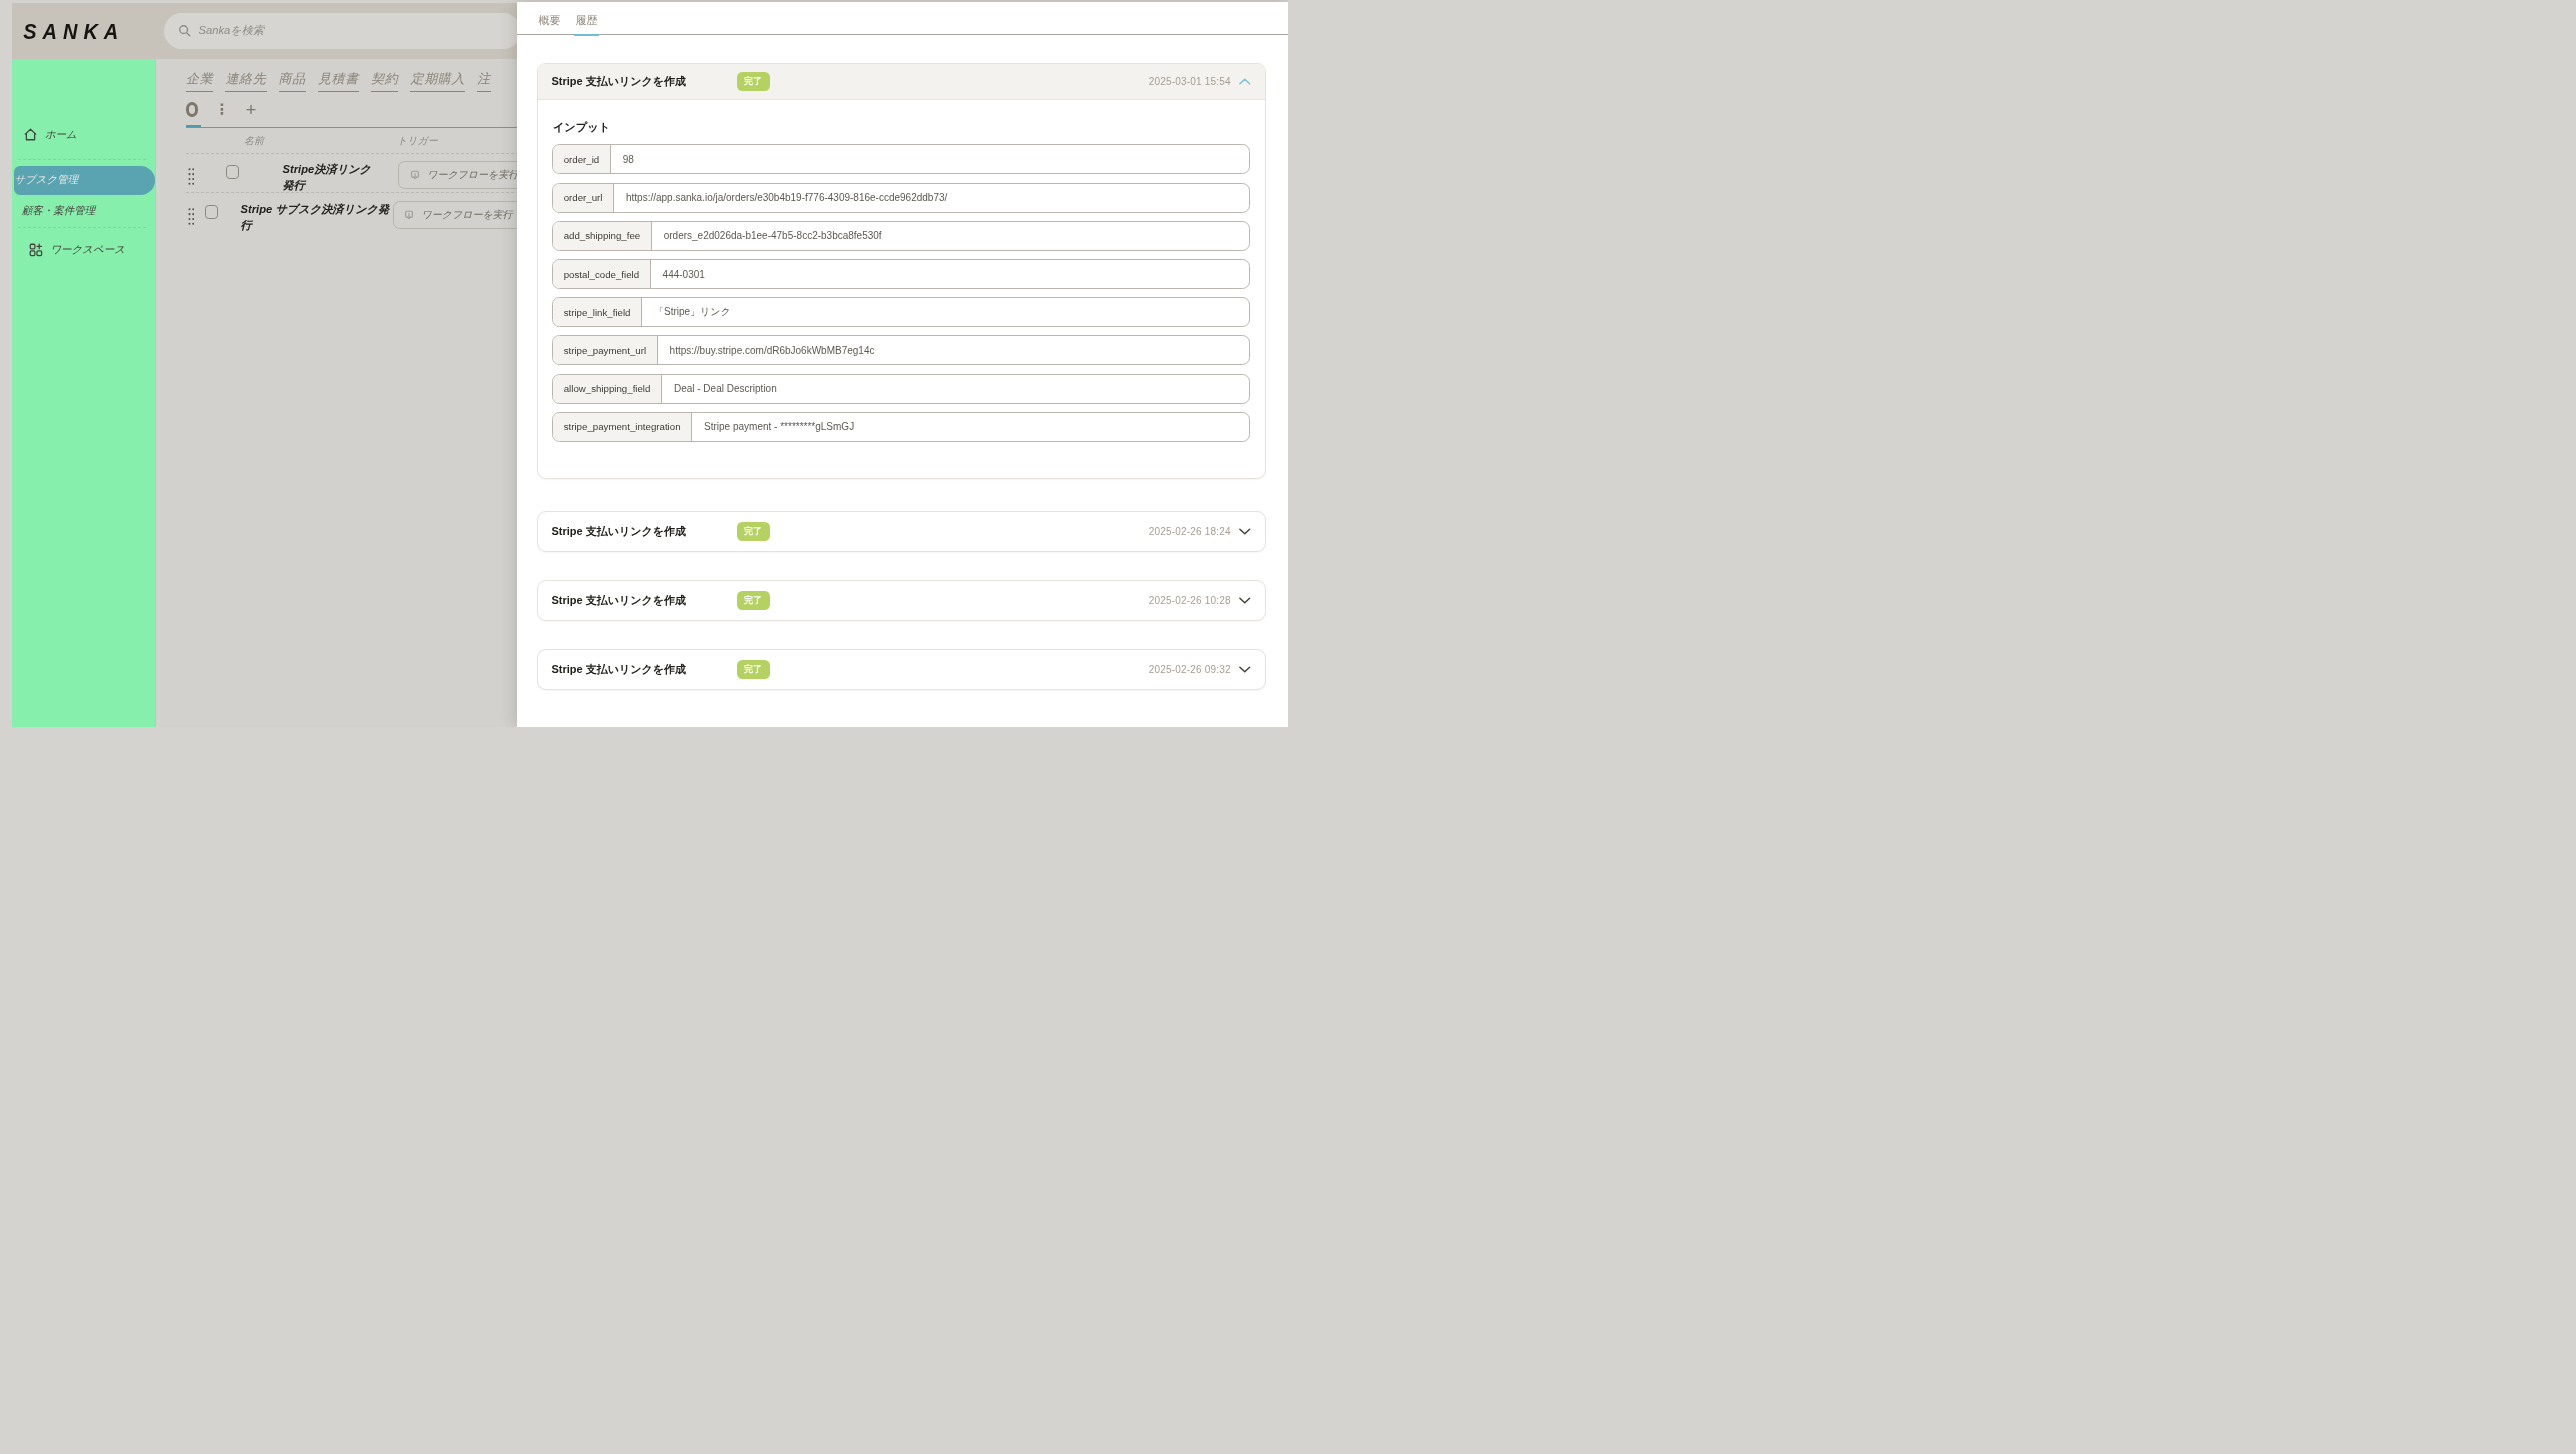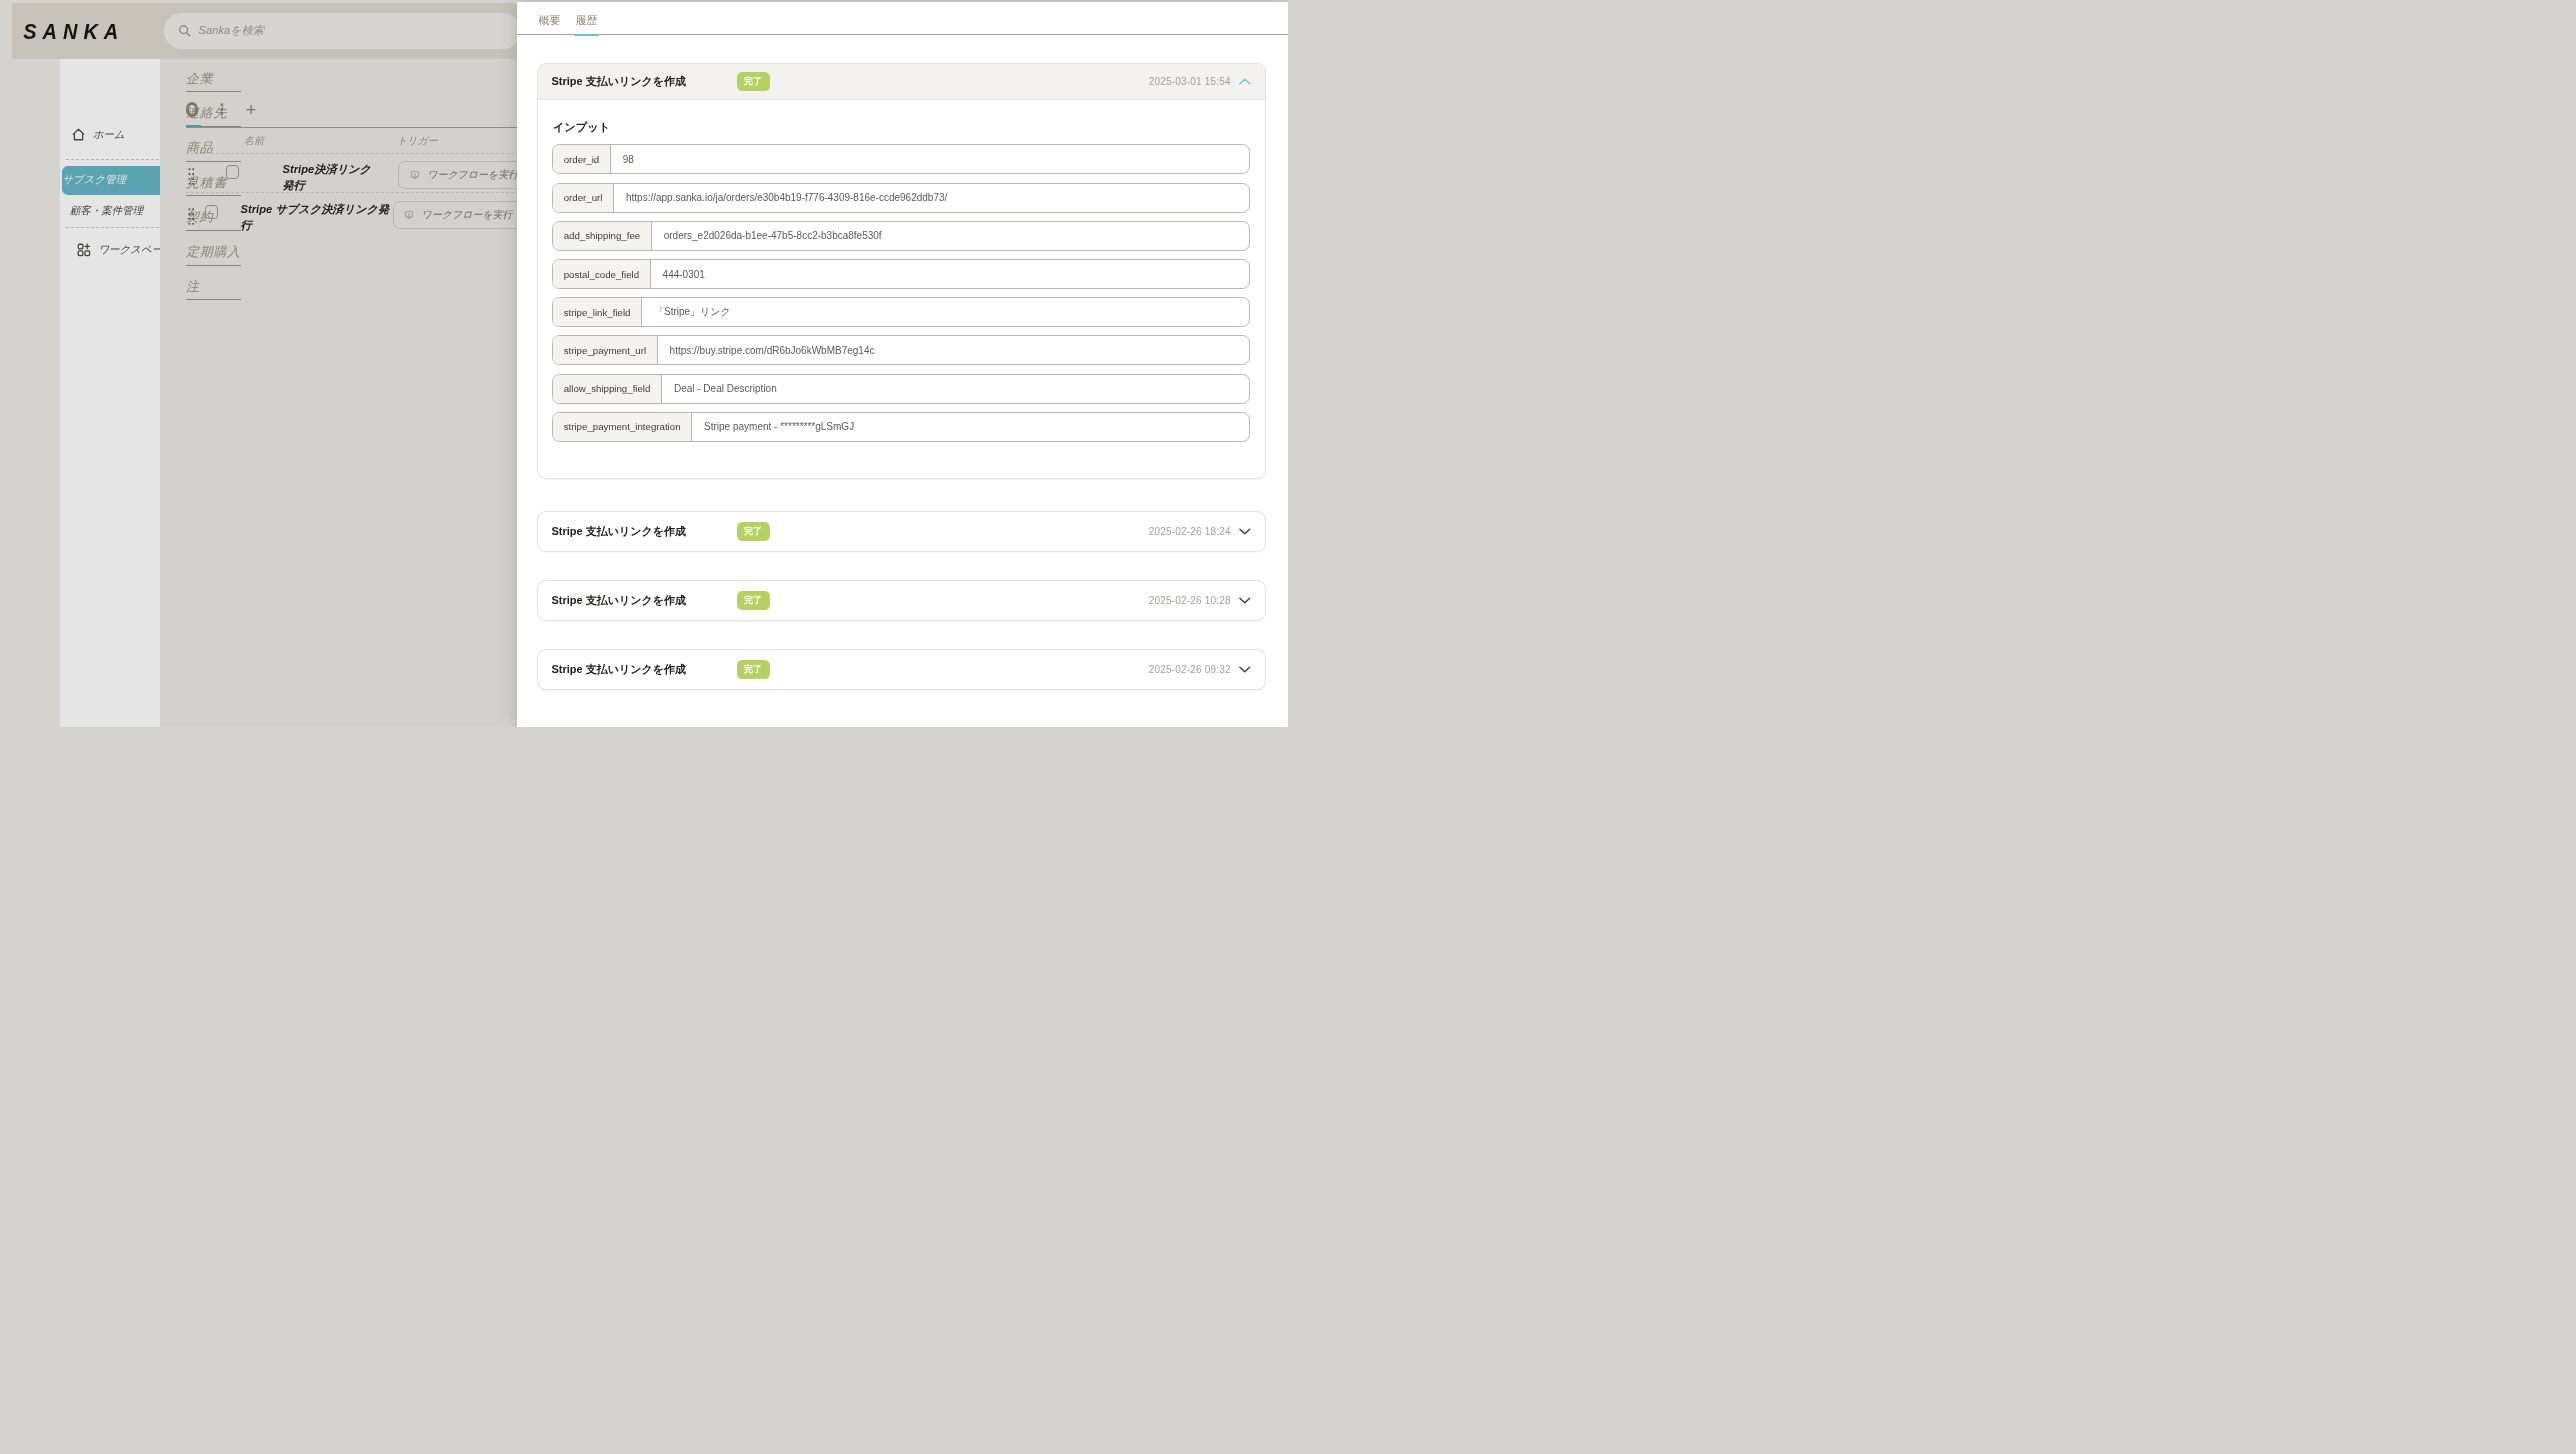--- a/index.html
+++ b/index.html
@@ -9,35 +9,35 @@
 
   
   .left-region { position:absolute; left:12px; top:0; width:517px; height:727px;font-style:italic; }
   .app-header { position:absolute; left:0; top:3px; width:517px; height:56px; background:#c8c3ba; }
   .logo { position:absolute; left:11.2px; top:16.5px; font-size:20px; font-weight:bold; letter-spacing:6px;
           color:#161411; transform:scaleY(1.12); transform-origin:left center; }
   .search-pill { position:absolute; left:152px; top:9.7px; width:357px; height:36px; border-radius:18px;
           background:#d7d5d1; display:flex; align-items:center; padding:0 13.5px; gap:7.5px; }
   .search-pill .ph { color:#8e8b85; font-size:11.2px; }
 
-  .sidebar { position:absolute; left:0; top:59px; width:144px; bottom:0; background:#e5e5e5;
-          border-right:0.7px solid #c2c1be;margin-left:48px; }
+  .sidebar { position:absolute; left:0; top:59px; width:144px; bottom:0; background:#86efac;
+          border-right:0.7px solid #c2c1be; }
   .side-item { position:absolute; left:0; width:148px; display:flex; align-items:center; gap:6.7px;
           color:#46433e; font-size:10.5px; padding-left:11.2px; }
   .side-home { top:66px; height:19.5px; }
   .dash { position:absolute; left:6px; right:9px; border-top:1.1px dashed #b6b4b0; }
   .dash1 { top:100px; } .dash2 { top:168px; }
   .side-active { position:absolute; left:2.2px; top:107px; width:141px; height:28.5px;
           background:#5aa4b2; border-radius:6px 15px 15px 6px; display:flex; align-items:center;
           padding-left:0; color:#e9e8e4; font-size:10.5px; }
   .side-cust { top:141px; height:21px; padding-left:9.7px; }
   .side-ws { top:180px; height:21px; padding-left:16px; }
 
   .main-content { position:absolute; left:148px; top:59px; right:0; bottom:0; background:#d2d1ce; overflow:hidden; }
-  .entity-tabs { position:absolute; left:26px; top:10.5px; display:flex; gap:12px; white-space:nowrap;flex-direction:column; }
+  .entity-tabs { position:absolute; left:26px; top:10.5px; display:flex; gap:12px; white-space:nowrap; }
   .etab { font-size:13px; color:#8a8376; padding-bottom:3.7px; border-bottom:1.5px solid #8a8376; letter-spacing:0.7px; }
   .view-bar { position:absolute; left:25.5px; top:37px; right:0; height:27px; display:flex; align-items:center; gap:16.5px; }
   .o-icon { width:12.7px; height:14.2px; border:3.4px solid #7d7669; border-radius:50%; }
   .kebab { color:#7d7669; font-size:14.2px; font-weight:bold; line-height:1; letter-spacing:0; }
   .plus { color:#7d7669; font-size:18px; font-weight:400; line-height:1; }
   .view-indicator { position:absolute; left:25.5px; top:66px; width:15.7px; height:3px; background:#4f9dac; }
   .view-line { position:absolute; left:25.5px; top:68px; right:0; border-top:1.1px solid #8f8d89; }
   .thead-name { position:absolute; left:84px; top:75px; font-size:10px; color:#8c8a83; }
   .thead-trigger { position:absolute; left:237px; top:75px; font-size:10px; color:#8c8a83; }
   .rowdash { position:absolute; left:25.5px; right:0; border-top:1.1px dashed #b9b8b5; }

